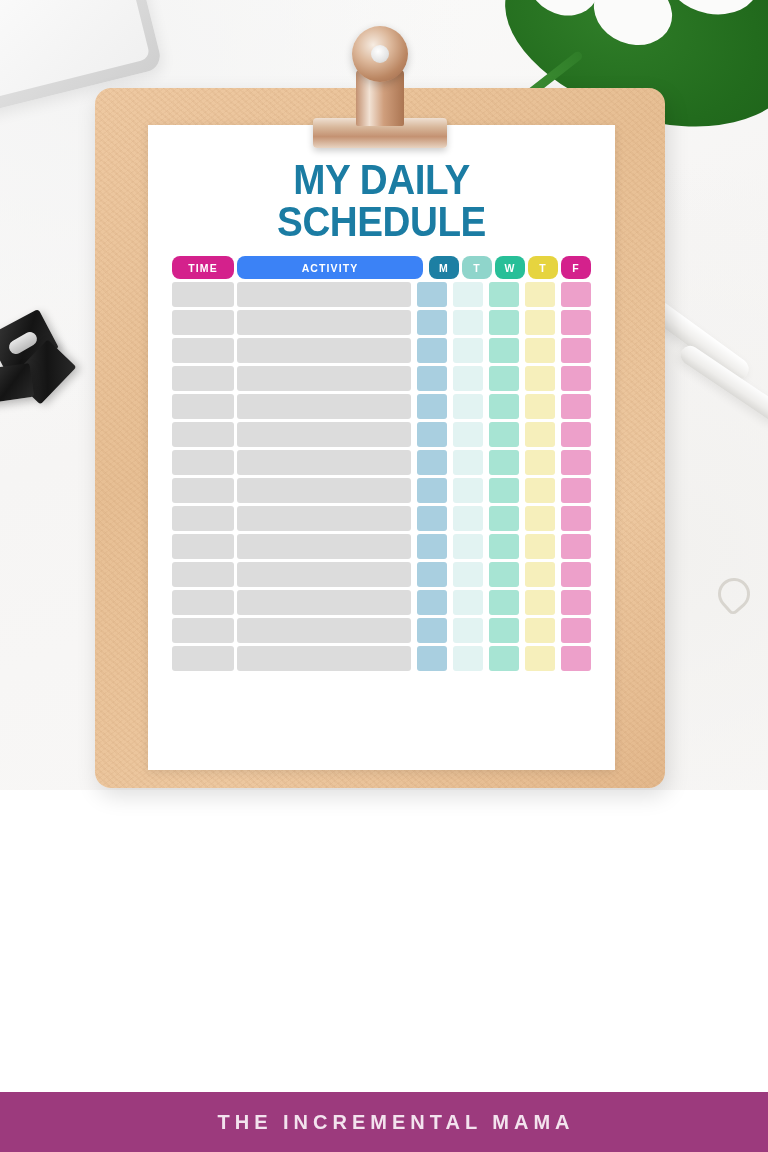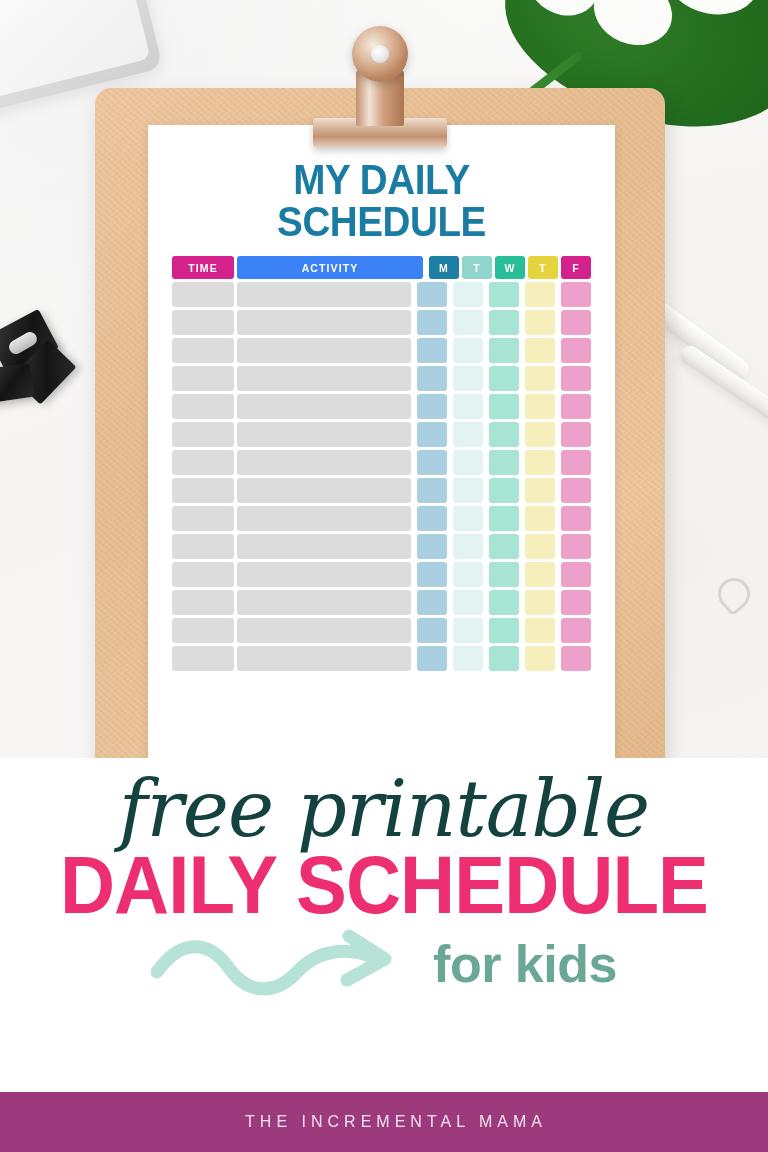--- a/index.html
+++ b/index.html
@@ -215,21 +215,21 @@
     border: none;
     border-radius: 2px;
     margin-right: 3px;
   }
 
   
   .table { margin-top: 13px; }
   .thead { display: flex; gap: 3px; }
   .th {
     height: 23px;
-    border-radius: 3px;
+    border-radius: 8px;
     display: flex;
     align-items: center;
     justify-content: center;
     color: #ffffff;
     font-size: 10.5px;
     font-weight: bold;
     letter-spacing: 1.1px;
   }
   .th-time     { width: 62px;  background: #d4218c; }
   .th-activity { flex: 1;      background: #3b82f6; }
@@ -294,23 +294,23 @@
     width: 768px;
     height: 60px;
     background: #9c3a7d;
     display: flex;
     align-items: center;
     justify-content: center;
     z-index: 12;
   }
   .footer-text {
     color: #f3e3ee;
-    font-size: 16px;
+    font-size: 20px;
     letter-spacing: 5px;
-    font-weight: normal;
+    font-weight: bold;
     margin-left: 24px;
   }
 </style>
 </head>
 <body>
 
 <div id="page">
 
   <div class="photo">
     <div class="laptop"></div>
@@ -481,34 +481,18 @@
               <div class="cell cell-day" style="background: rgb(167, 228, 211);"></div>
               <div class="cell cell-day" style="background: rgb(246, 239, 187);"></div>
               <div class="cell cell-day" style="background: rgb(237, 160, 202);"></div>
             </div>
           </div>
       </div>
 
     </div>
   </div>
 
-  <div class="text-panel">
-
-    <div class="script-line">free printable</div>
-
-    <div class="headline">DAILY SCHEDULE</div>
-
-    <div class="subline-row">
-      <div class="arrow-wrap">
-        <svg viewBox="0 0 260 72" width="260" height="72">
-          <path d="M6 44 C 30 10, 58 12, 78 40 C 96 66, 124 68, 146 44 C 166 22, 196 18, 224 30" fill="none" stroke="#b6e2d7" stroke-width="13" stroke-linecap="round"></path>
-          <path d="M198 8 L 234 31 L 196 52" fill="none" stroke="#b6e2d7" stroke-width="13" stroke-linecap="round" stroke-linejoin="round"></path>
-        </svg>
-      </div>
-      <div class="for-kids">for kids</div>
-    </div>
-  </div>
 
   <div class="footer-bar">
     <div class="footer-text">THE INCREMENTAL MAMA</div>
   </div>
 
 </div>
 
 </body></html>

